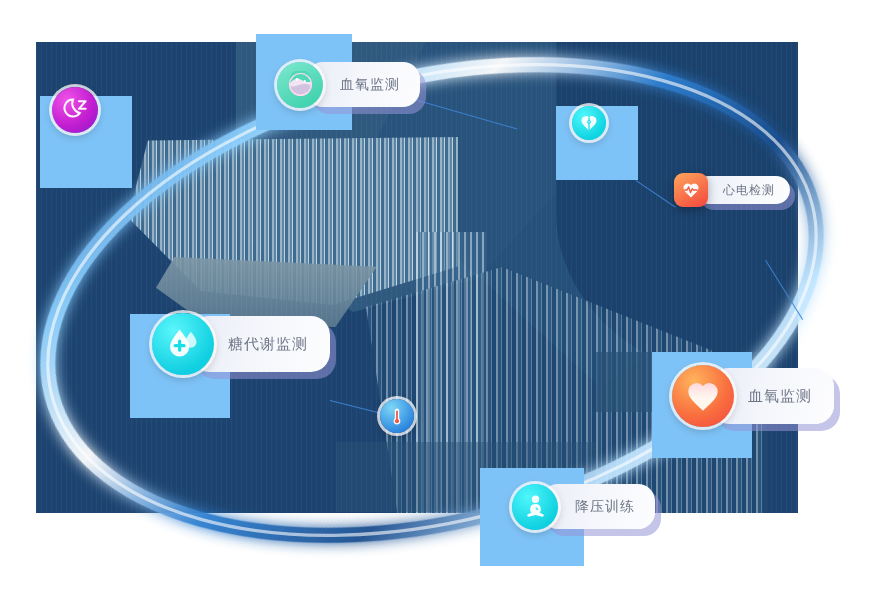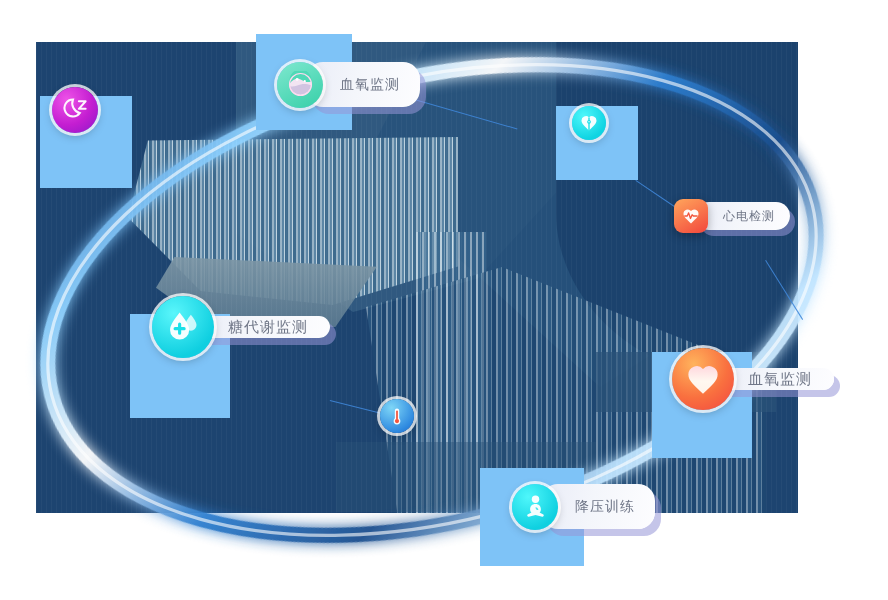--- a/index.html
+++ b/index.html
@@ -73,21 +73,21 @@
   
   .node{position:absolute;display:flex;align-items:center;}
 
   .pill{position:relative;height:45px;display:flex;align-items:center;
         padding:0 20px 0 34px;border-radius:17px;
         background:linear-gradient(100deg,#e9ecf7 0%,#f4f6fb 45%,#fdfdff 100%);
         box-shadow:6px 7px 0 0 rgba(150,150,215,.55);
         color:#6f7687;font-size:14px;letter-spacing:1px;white-space:nowrap;}
   .pill.sm{height:28px;font-size:12px;padding:0 15px 0 28px;border-radius:14px;
            box-shadow:5px 6px 0 0 rgba(150,150,215,.55);}
-  .pill.lg{height:22px;font-size:15px;padding:0 22px 0 38px;border-radius:19px;}
+  .pill.lg{height:56px;font-size:15px;padding:0 22px 0 38px;border-radius:19px;}
 
   .ico{position:absolute;z-index:3;border-radius:50%;
        display:flex;align-items:center;justify-content:center;
        box-shadow:0 0 0 3px rgba(255,255,255,.75), 0 3px 10px rgba(0,0,0,.25);}
   .ico svg{display:block;}
   .ico.sq{border-radius:9px;box-shadow:0 3px 10px rgba(0,0,0,.3);background:none;}
 
   
   .wire{position:absolute;background:#3f86d8;height:1px;transform-origin:0 0;
         opacity:.9;}
@@ -179,21 +179,21 @@
       <div class="node" style="left: 572px; top: 123px;">
         <div class="ico" style="width: 34px; height: 34px; background: radial-gradient(circle at 35% 30%, rgb(79, 247, 251), rgb(15, 212, 226) 70%); left: 0px;">
           <svg width="20" height="20" viewBox="0 0 32 32">
         <path d="M16 28C9 21 4 17 4 12a7 7 0 0 1 12-5 7 7 0 0 1 12 5c0 5-5 9-12 16z" fill="rgba(255,255,255,.95)"></path>
         <path d="M16 7v21" stroke="#19e0e8" stroke-width="2.2"></path>
         <circle cx="16" cy="14" r="3" fill="#19e0e8"></circle>
         <circle cx="16" cy="14" r="1.2" fill="rgba(255,255,255,.95)"></circle>
       </svg>
         </div>
       </div>
-      <div class="node" style="left: 674px; top: 202px;">
+      <div class="node" style="left: 674px; top: 176px;">
         <div class="pill sm" style="margin-left: 21px;">
           <span>心电检测</span>
         </div>
         <div class="ico sq" style="width: 34px; height: 34px; background: linear-gradient(150deg, rgb(255, 166, 92), rgb(242, 70, 60)); left: 0px;">
           <svg width="20" height="20" viewBox="0 0 32 32">
         <path d="M16 28C9 21 4 17.5 4 12.5A6.8 6.8 0 0 1 16 8a6.8 6.8 0 0 1 12 4.5C28 17.5 23 21 16 28z" fill="rgba(255,255,255,.95)"></path>
         <path d="M6 16h4l2.2-5 3 9 2.6-6 2 2h6" fill="none" stroke="#f2553c" stroke-width="2.1" stroke-linejoin="round" stroke-linecap="round"></path>
       </svg>
         </div>
       </div>

